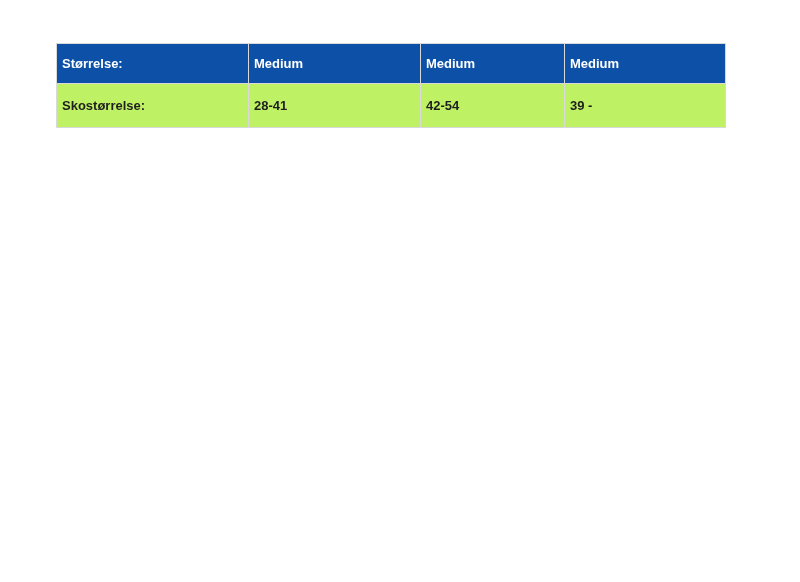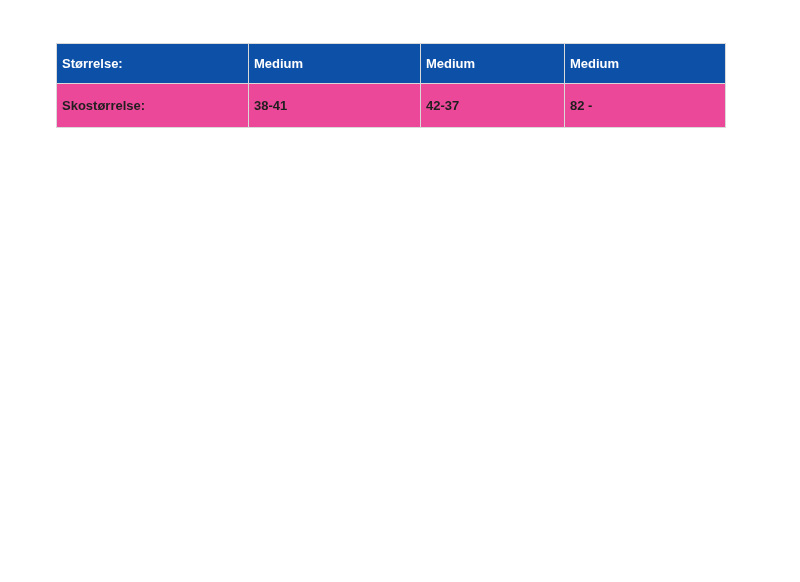--- a/index.html
+++ b/index.html
@@ -37,21 +37,21 @@
     white-space: nowrap;
   }
   .size-table thead th {
     height: 39px;
     background: var(--header-bg);
     color: var(--header-fg);
     border: 1px solid var(--border-color);
   }
   .size-table tbody td {
     height: 43px;
-    background: #ec4899;
+    background: #bef264;
     color: var(--body-fg);
     border: 1px solid var(--border-color);
   }
 </style>
 </head>
 <body style="background: rgb(255, 255, 255);">
 
 <div class="page">
   <table class="size-table">
     <colgroup>
@@ -64,19 +64,19 @@
       <tr>
         <th>Størrelse:</th>
         <th>Medium</th>
         <th>Medium</th>
         <th>Medium</th>
       </tr>
     </thead>
     <tbody>
       <tr>
         <td>Skostørrelse:</td>
-        <td>38-41</td>
-        <td>42-37</td>
-        <td>82 -</td>
+        <td>28-41</td>
+        <td>42-54</td>
+        <td>39 -</td>
       </tr>
     </tbody>
   </table>
 </div>
 
 </body></html>

